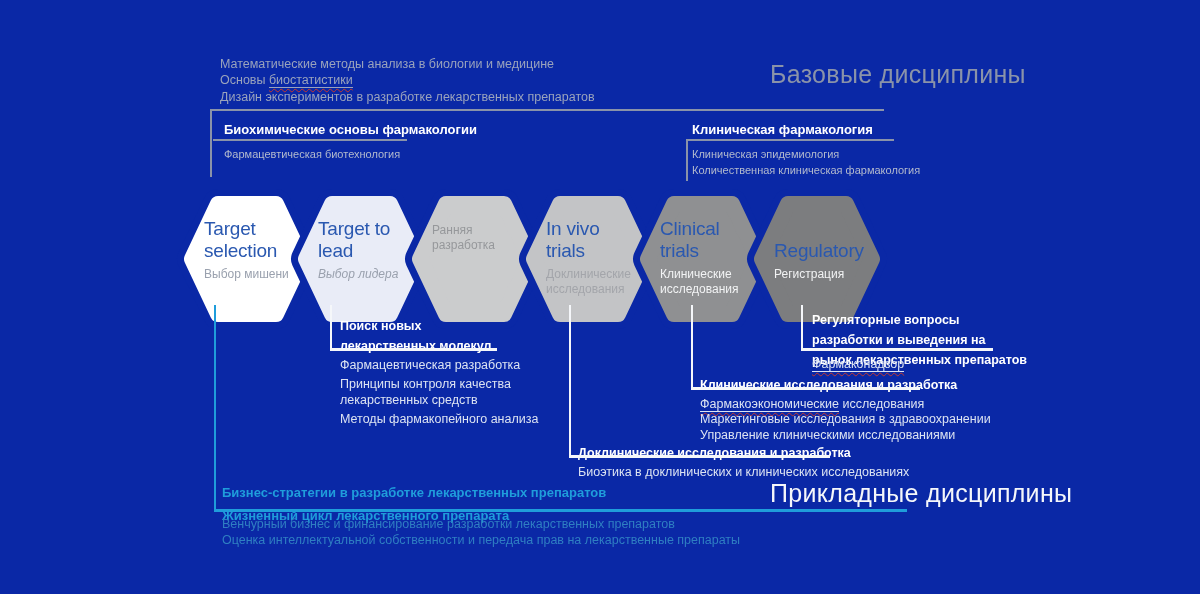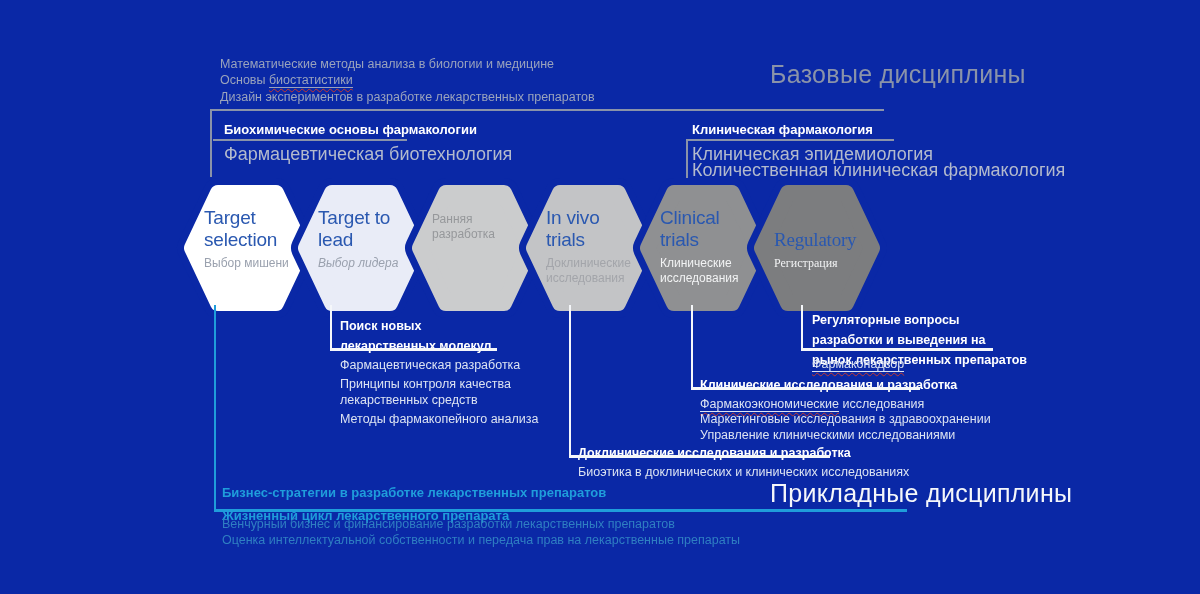--- a/index.html
+++ b/index.html
@@ -16,24 +16,24 @@
   .sq{border-bottom:1px solid currentColor;text-decoration:underline wavy #c4372f;
       text-decoration-thickness:1px;text-underline-offset:3.5px;}
   .big-label{font-size:25px;font-weight:300;letter-spacing:.3px;}
   .base-title{left:770px;top:60px;color:#8a93a9;}
   
   .line{background:#8a93a9;}
   .wline{background:#f5f7fa;}
   .cyline{background:#1f9ddb;}
   
   .h-bold{font-size:13px;font-weight:bold;color:#ffffff;line-height:16px;}
-  .h-sub{font-size:18px;color:#b3bacd;line-height:16px;}
+  .h-sub{font-size:11px;color:#b3bacd;line-height:16px;}
   .item-text{font-size:12.5px;color:#dce3f2;line-height:15.5px;}
   
-  .hex{position:absolute;top:185px;width:126px;height:112px;}
+  .hex{position:absolute;top:196px;width:126px;height:112px;}
   .hex svg{position:absolute;left:0;top:0;overflow:visible;}
   .hex:nth-of-type(1){z-index:16}.hex:nth-of-type(2){z-index:15}
   .hex:nth-of-type(3){z-index:14}.hex:nth-of-type(4){z-index:13}
   .hex:nth-of-type(5){z-index:12}.hex:nth-of-type(6){z-index:11}
   .hex-text{position:absolute;left:20px;top:22px;width:94px;}
   .hex-title{font-size:19px;line-height:22px;font-weight:300;letter-spacing:-0.2px;}
   .hex-sub{font-size:12px;line-height:14.5px;margin-top:5px;width:90px;}
   
   .mid-bold{font-size:12.5px;font-weight:bold;color:#ffffff;line-height:20px;}
   
@@ -110,21 +110,21 @@
   <div class="hex" style="left:640px;">
     <svg width="126" height="126" viewBox="0 0 126 126">
       <polygon class="hex-outline" points="34,8 92,8 118,63 92,118 34,118 8,63" stroke-width="30" stroke-linejoin="round" fill="#8f9092" stroke="#0a28a6"></polygon>
       <polygon class="hex-body" points="34,8 92,8 118,63 92,118 34,118 8,63" stroke-width="16" stroke-linejoin="round" fill="#8f9092" stroke="#8f9092"></polygon>
     </svg>
     <div class="hex-text">
         <div class="hex-title" style="color: rgb(42, 88, 176);">Clinical trials</div>
         <div class="hex-sub" style="color: rgb(242, 243, 244);">Клинические исследования</div>
       </div>
   </div>
-  <div class="hex" style="left:754px;font-family:Liberation Serif, serif;">
+  <div class="hex" style="left:754px;">
     <svg width="126" height="126" viewBox="0 0 126 126">
       <polygon class="hex-outline" points="34,8 92,8 118,63 92,118 34,118 8,63" stroke-width="30" stroke-linejoin="round" fill="#7c7d7f" stroke="#0a28a6"></polygon>
       <polygon class="hex-body" points="34,8 92,8 118,63 92,118 34,118 8,63" stroke-width="16" stroke-linejoin="round" fill="#7c7d7f" stroke="#7c7d7f"></polygon>
     </svg>
     <div class="hex-text" style="top:44px;">
         <div class="hex-title" style="color: rgb(42, 88, 176);">Regulatory</div>
         <div class="hex-sub" style="color: rgb(242, 243, 244);">Регистрация</div>
       </div>
   </div>
 

